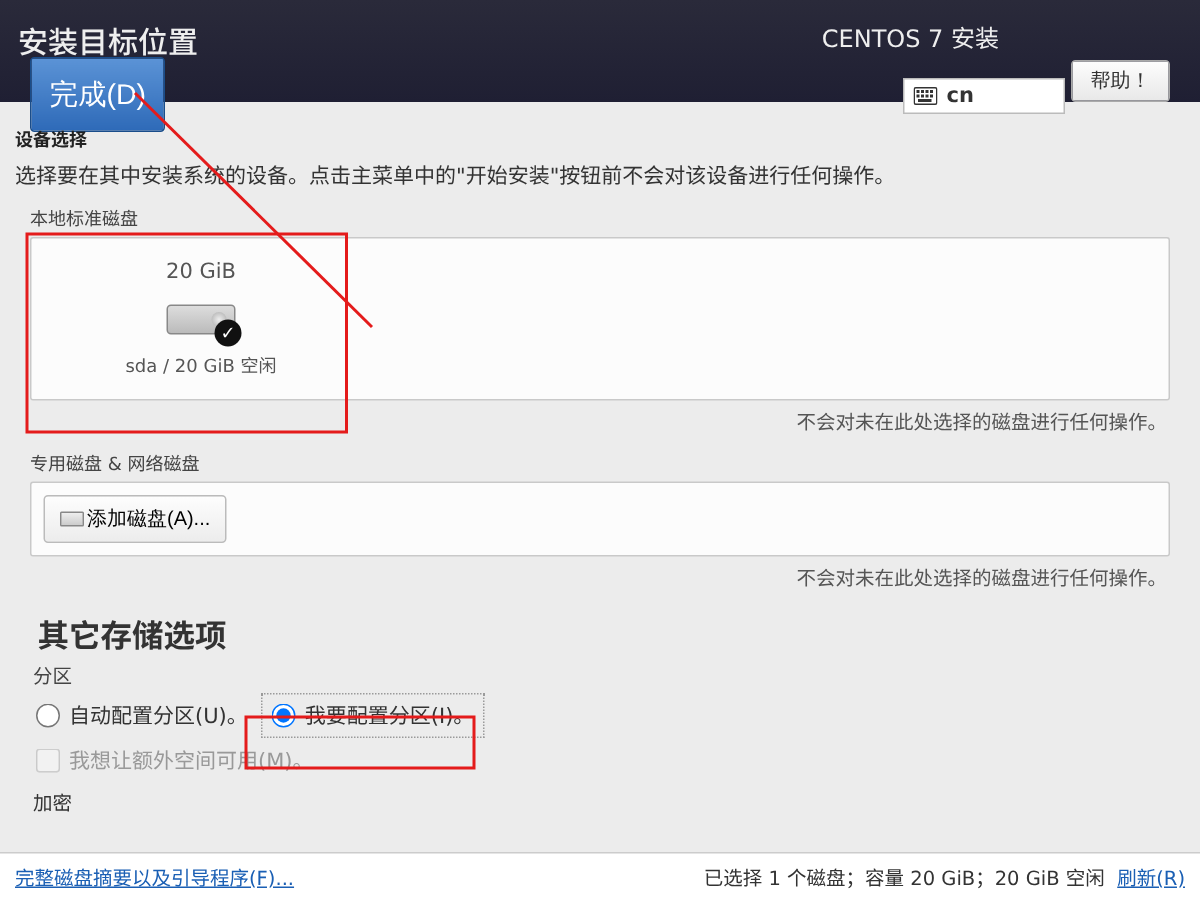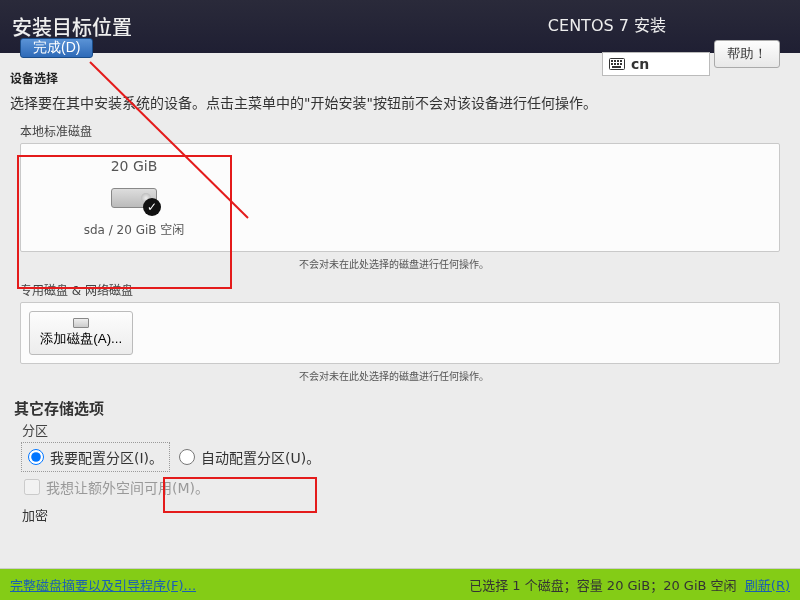--- a/index.html
+++ b/index.html
@@ -1,48 +1,48 @@
 <!DOCTYPE html>
 <html><head>
 <meta charset="utf-8">
 <style>
   * { box-sizing: border-box; margin: 0; padding: 0; }
   html, body { width: 800px; height: 600px; font-family: "DejaVu Sans", "Noto Sans CJK SC", sans-serif; font-size: 14px; color: #333; background: #ececec; overflow: hidden; }
-  .header { position: relative; height: 53px; background: linear-gradient(#2a2a3a, #1f1f33); color: #fff; }
+  .header { position: relative; height: 68px; background: linear-gradient(#2a2a3a, #1f1f33); color: #fff; }
   .header .title { position: absolute; left: 12px; top: 12px; font-size: 20px; font-weight: 500; color: #eee; }
   .header .install-label { position: absolute; right: 134px; top: 12px; font-size: 16px; color: #eee; }
-  .header .done-btn { position: absolute; left: 20px; top: 38px; padding: 0 12px; border: 1px solid #1a4d8a; border-radius: 3px; background: linear-gradient(#5b93d6, #2e6ab8); color: #fff; font-size: 14px; cursor: pointer; }
+  .header .done-btn { position: absolute; left: 20px; top: 38px; padding: 11px 12px; border: 1px solid #1a4d8a; border-radius: 3px; background: linear-gradient(#5b93d6, #2e6ab8); color: #fff; font-size: 19px; cursor: pointer; }
   .header .lang-box { position: absolute; right: 90px; top: 42px; width: 108px; height: 24px; background: #fff; color: #333; padding: 2px 6px; display: flex; align-items: center; gap: 6px; border: 1px solid #bbb; margin-top: 10px; }
   .header .lang-box .kbd-icon svg { display: block; }
   .header .help-btn { position: absolute; right: 20px; top: 40px; padding: 4px 12px; border: 1px solid #aaa; border-radius: 3px; background: linear-gradient(#fdfdfd, #e8e8e8); color: #333; cursor: pointer; }
   .content { position: relative; padding: 10px 10px 0 10px; }
   .sec-title { font-size: 12px; font-weight: 700; margin: 6px 0; color: #222; }
   .sec-sub { font-size: 14px; color: #333; margin-bottom: 10px; }
   .label-small { font-size: 12px; color: #444; margin: 4px 0; padding-left: 10px; }
   .panel { border: 1px solid #c9c9c9; background: #fcfcfc; padding: 8px; margin: 4px 10px; border-radius: 2px; }
   .disk-row { display: flex; }
   .disk-card { width: 210px; text-align: center; padding: 6px 4px 6px 4px; position: relative; }
   .disk-card .cap { color: #555; }
   .disk-card .hdd-icon { margin: 10px auto 6px; width: 46px; height: 30px; position: relative; }
   .disk-card .hdd-icon .drive { width: 46px; height: 20px; background: linear-gradient(#ddd, #bbb); border: 1px solid #888; border-radius: 3px; position: absolute; top: 4px; left: 0; }
   .disk-card .hdd-icon .drive::before { content: ""; position: absolute; right: 5px; top: 4px; width: 10px; height: 10px; border-radius: 50%; background: radial-gradient(#eee, #aaa); }
   .disk-card .hdd-icon .check { position: absolute; right: -4px; bottom: -2px; width: 18px; height: 18px; border-radius: 50%; background: #111; color: #fff; font-size: 12px; line-height: 18px; }
   .disk-card .name { font-weight: 600; margin-top: 6px; }
   .disk-card .sub { font-size: 12px; color: #555; margin-top: 4px; }
-  .note-right { text-align: center; font-size: 10px; color: #555; margin: 3px 12px 10px 0; }
-  .add-disk-btn { display: inline-flex; flex-direction: column; align-items: center; gap: 2px; padding: 6px 10px; border: 1px solid #bbb; border-radius: 3px; background: linear-gradient(#fdfdfd, #ececec); cursor: pointer; }
+  .note-right { text-align: right; font-size: 13px; color: #555; margin: 3px 12px 10px 0; }
+  .add-disk-btn { display: inline-flex; flex-direction: row; align-items: center; gap: 2px; padding: 6px 10px; border: 1px solid #bbb; border-radius: 3px; background: linear-gradient(#fdfdfd, #ececec); cursor: pointer; }
   .add-disk-btn .mini-icon { width: 16px; height: 10px; border: 1px solid #888; background: linear-gradient(#eee, #ccc); border-radius: 1px; }
-  .other-title { font-size: 15px; font-weight: 600; margin: 14px 0 2px 4px; }
+  .other-title { font-size: 21px; font-weight: 600; margin: 14px 0 2px 15px; }
   .sub-label { font-size: 13px; color: #444; margin: 2px 0 6px 12px; }
   .options { display: flex; gap: 12px; align-items: center; margin-left: 14px; }
   .radio-opt, .check-opt { display: flex; align-items: center; gap: 6px; cursor: pointer; }
   .radio-opt input, .check-opt input { width: 16px; height: 16px; }
   .check-row { margin: 8px 0 2px 14px; }
   .enc-label { margin: 8px 0 0 12px; font-size: 13px; }
-  .footer { position: absolute; left: 0; right: 0; bottom: 0; height: 32px; background: #84cc16; border-top: 1px solid #ccc; display: flex; align-items: center; padding: 0 10px; font-size: 13px; color: #333; }
+  .footer { position: absolute; left: 0; right: 0; bottom: 0; height: 32px; background: #ffffff; border-top: 1px solid #ccc; display: flex; align-items: center; padding: 0 10px; font-size: 13px; color: #333; }
   .footer .link { color: #1a5fb4; text-decoration: underline; cursor: pointer; }
   .footer .spacer { flex: 1; }
   
   .red-box-1 { position: absolute; left: 17px; top: 155px; width: 215px; height: 134px; border: 2px solid #e41b1b; pointer-events: none; }
   .red-box-2 { position: absolute; left: 163px; top: 477px; width: 154px; height: 36px; border: 2px solid #e41b1b; pointer-events: none; }
   .red-line { position: absolute; left: 0; top: 0; pointer-events: none; }
   .dotted-focus { outline: 1px dotted #9a9a9a; outline-offset: 2px; padding: 2px 4px; }
 </style>
 </head>
 <body>
@@ -95,27 +95,27 @@
     <button class="add-disk-btn">
       <span class="mini-icon"></span>
       <span>添加磁盘(A)...</span>
     </button>
   </div>
   <div class="note-right">不会对未在此处选择的磁盘进行任何操作。</div>
 
   <div class="other-title">其它存储选项</div>
   <div class="sub-label">分区</div>
   <div class="options">
+    <label class="radio-opt">
+      <input type="radio" name="part" style="">
+      <span>自动配置分区(U)。</span>
+    </label>
     <label class="radio-opt dotted-focus">
       <input type="radio" name="part" checked="" style="">
       <span>我要配置分区(I)。</span>
-    </label>
-    <label class="radio-opt">
-      <input type="radio" name="part" style="">
-      <span>自动配置分区(U)。</span>
     </label>
   </div>
   <div class="check-row">
     <label class="check-opt" style="color:#999">
       <input type="checkbox" disabled="" style="">
       <span>我想让额外空间可用(M)。</span>
     </label>
   </div>
   <div class="enc-label">加密</div>
 </div>

